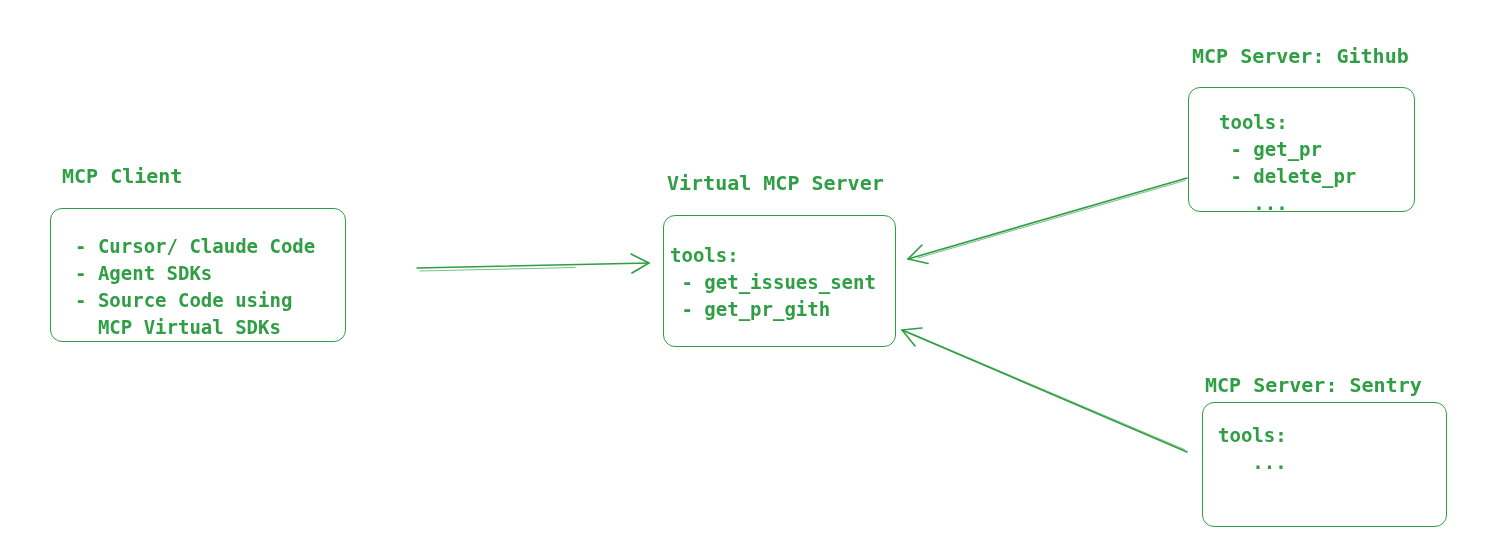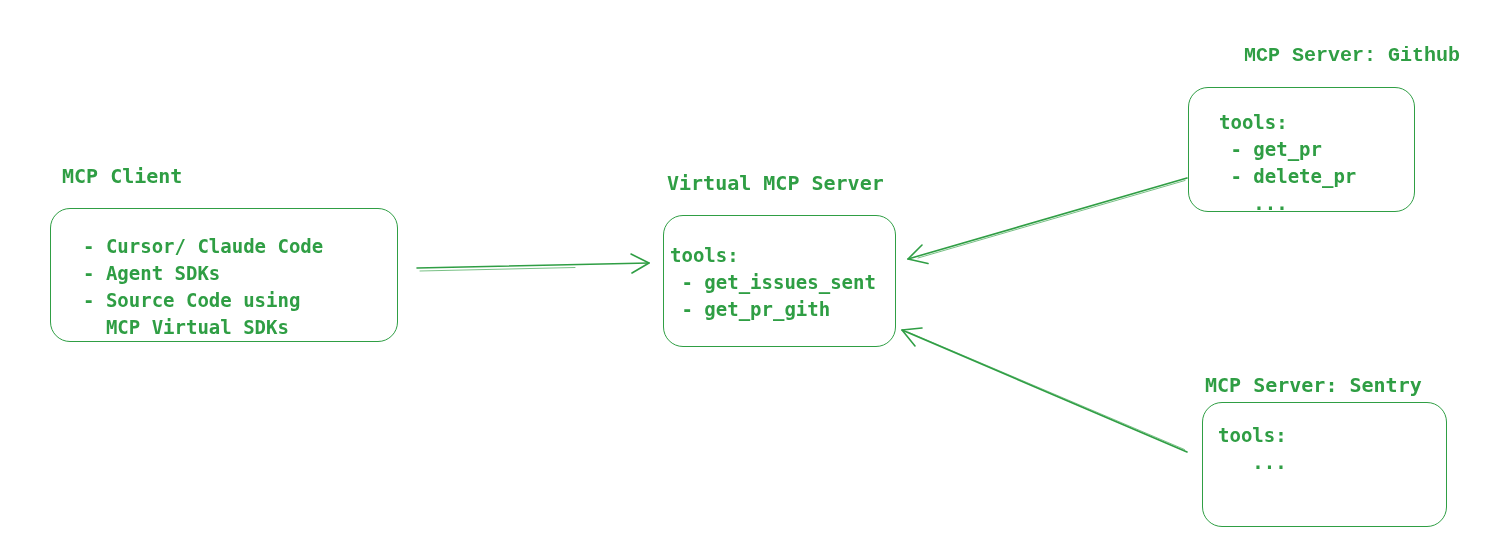--- a/index.html
+++ b/index.html
@@ -19,40 +19,40 @@
     color:var(--green);
     font-size:20px;
     line-height:24px;
     font-weight:bold;
     white-space:pre;
     letter-spacing:0px;
   }
   .node-box{
     position:absolute;
     border:1.7px solid var(--green);
-    border-radius:20px;
+    border-radius:12px;
     box-sizing:border-box;
     background:transparent;
   }
   .node-box .line{
     display:block;
     white-space:pre;
     color:var(--green);
     font-size:19px;
     line-height:27px;
     font-weight:bold;
   }
-  .box-client { left:50px;  top:208px; width:348px; height:134px; padding:24px 0 0 32px; }
+  .box-client { left:50px;  top:208px; width:296px; height:134px; padding:24px 0 0 24px; }
   .box-virtual{ left:663px; top:215px; width:233px; height:132px; padding:26px 0 0 6px;  }
   .box-github { left:1188px;top:87px;  width:227px; height:125px; padding:21px 0 0 30px; }
   .box-sentry { left:1202px;top:402px; width:245px; height:125px; padding:19px 0 0 15px; }
 
   .title-client { left:62px;  top:164px;text-align:center; }
   .title-virtual{ left:667px; top:171px; }
-  .title-github { left:1244px;top:44px;font-family:Liberation Mono, monospace;  }
+  .title-github { left:1192px;top:44px;  }
   .title-sentry { left:1205px;top:373px; }
 
   #edge-layer{
     position:absolute;left:0;top:0;width:1504px;height:560px;
     pointer-events:none;
   }
   #edge-layer path{
     stroke:var(--green);
     stroke-width:1.6;
     fill:none;

